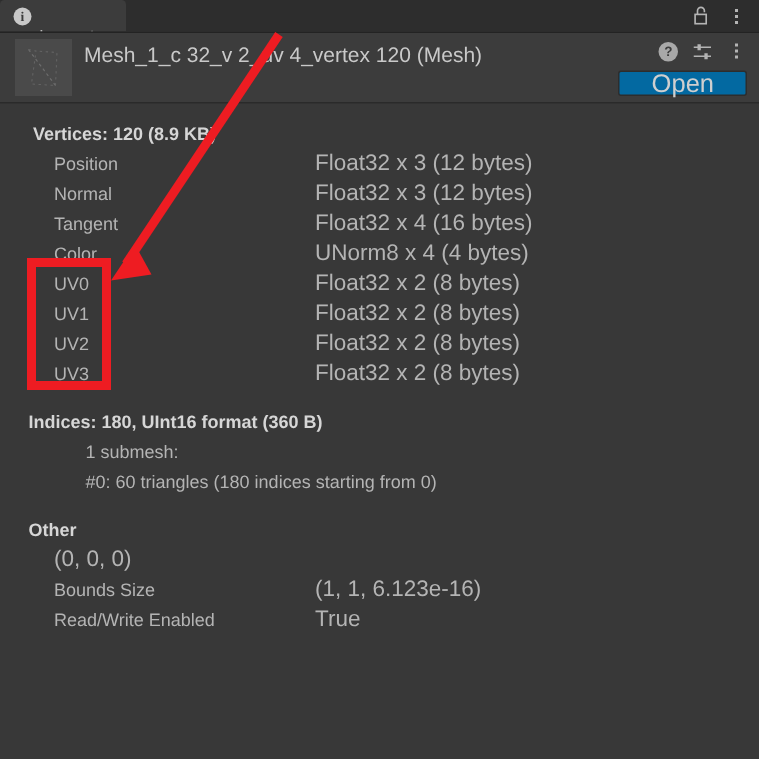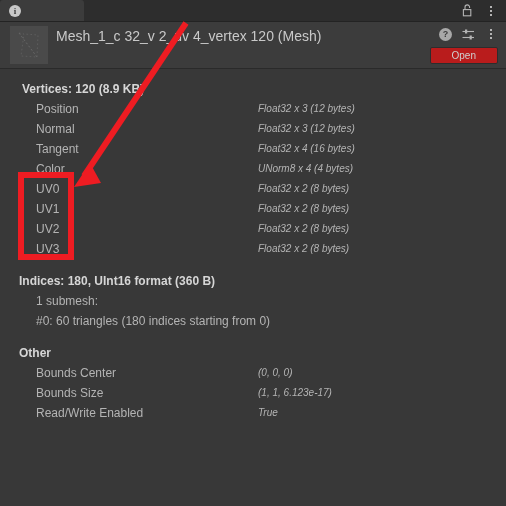--- a/index.html
+++ b/index.html
@@ -128,25 +128,25 @@
     font-weight: bold;
     text-align: center;
     line-height: 13px;
     font-family: "Liberation Sans", sans-serif;
   }
   .open-btn {
     position: absolute;
     right: 8px; top: 25px;
     min-width: 50px;
     height: 17px;
-    background: #b91c1c;
+    background: #0369a1;
     border: 1px solid #2d2d2d;
     border-radius: 2px;
     color: #cfcfcf;
-    font-size: 10px;
+    font-size: 17px;
     line-height: 15px;
     text-align: center;
     padding: 0 21px;
     box-sizing: border-box;
     cursor: default;
   }
 
   
   .body {
     position: absolute;
@@ -164,40 +164,38 @@
     font-weight: bold;
     line-height: 20px;
     padding-left: 22px;
   }
   .section-title.spaced { margin-top: 12px; padding-left: 19px; }
   .row {
     display: flex;
     line-height: 20px;
     height: 20px;
     padding-left: 36px;
-    gap: 48px;
   }
   .row .k {
     color: #b4b4b4;
     font-size: 12px;
     width: 174px;
     flex: 0 0 174px;
     white-space: nowrap;
   }
   .row .v {
     color: #b4b4b4;
-    font-size: 10px;
-    white-space: nowrap;
-    font-style: italic;
+    font-size: 15px;
+    white-space: nowrap;
   }
   .subline {
     color: #b4b4b4;
     font-size: 12px;
     line-height: 20px;
-    padding-left: 36px;
+    padding-left: 57px;
     white-space: nowrap;
   }
 
   
   .overlay {
     position: absolute;
     left: 0; top: 0;
     width: 506px; height: 506px;
     pointer-events: none;
   }
@@ -295,26 +293,25 @@
       <span class="k">UV3</span>
       <span class="v">Float32 x 2 (8 bytes)</span>
     </div>
 
     <div class="section-title spaced">Indices: 180, UInt16 format (360 B)</div>
     <div class="subline">1 submesh:</div>
     <div class="subline">#0: 60 triangles (180 indices starting from 0)</div>
 
     <div class="section-title spaced">Other</div>
     <div class="row">
-      <span class="k">Bounds Center</span>
       <span class="v">(0, 0, 0)</span>
     </div>
     <div class="row">
       <span class="k">Bounds Size</span>
-      <span class="v">(1, 1, 6.123e-17)</span>
+      <span class="v">(1, 1, 6.123e-16)</span>
     </div>
     <div class="row">
       <span class="k">Read/Write Enabled</span>
       <span class="v">True</span>
     </div>
 
   </div>
 
   <svg class="overlay" viewBox="0 0 506 506">
     <rect x="21" y="175" width="50" height="82" fill="none" stroke="#ee1c22" stroke-width="6"></rect>

